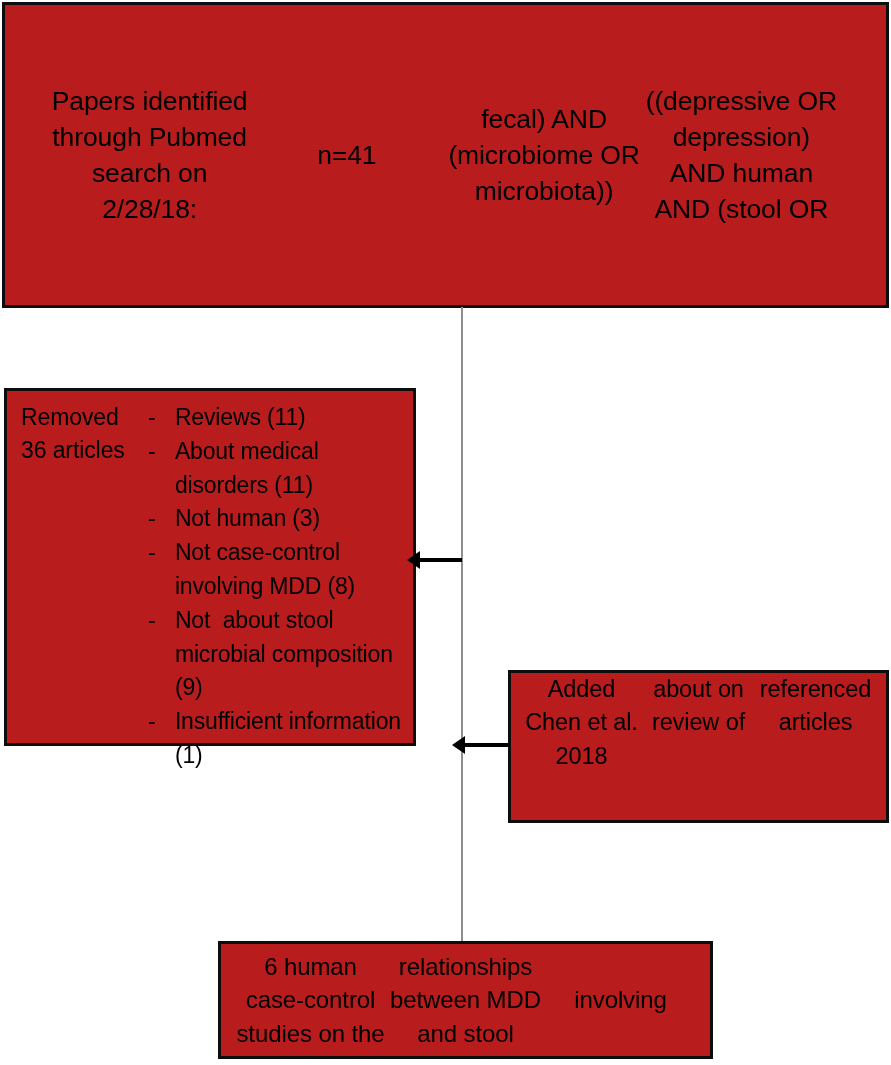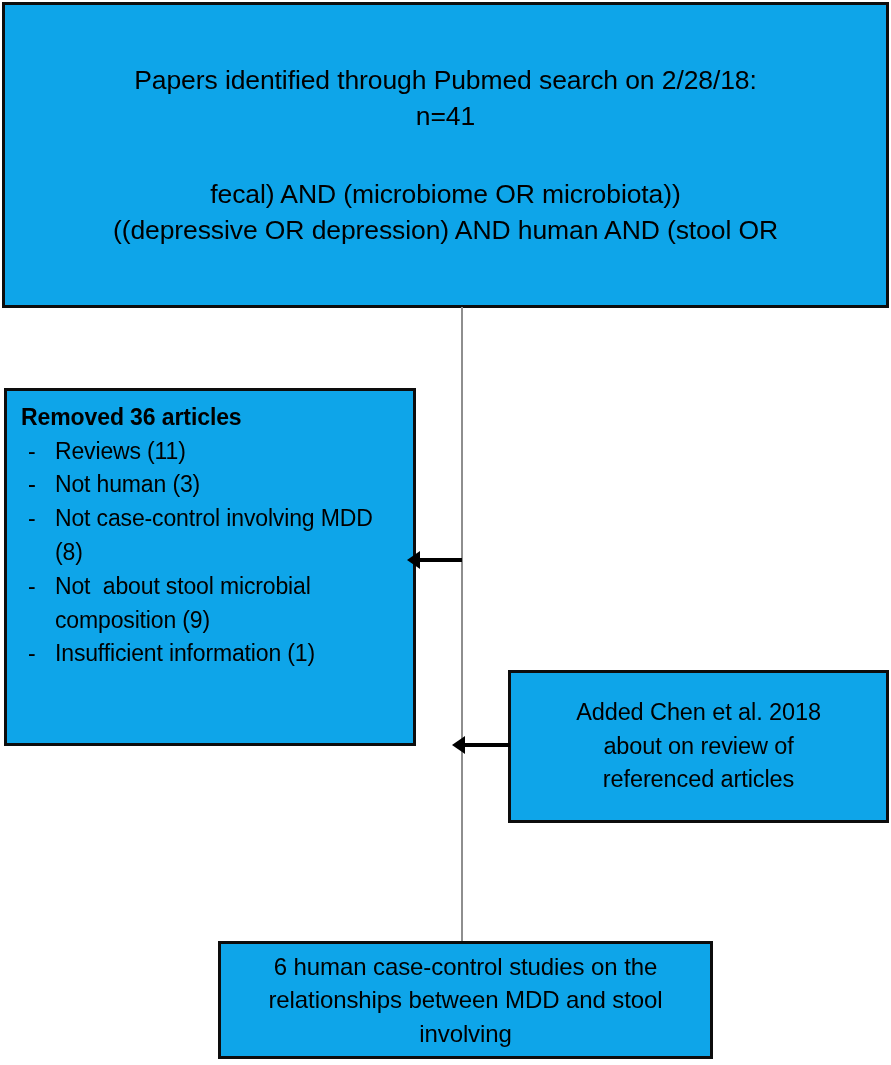--- a/index.html
+++ b/index.html
@@ -16,23 +16,23 @@
     font-family: "Liberation Sans", sans-serif;
     color: #000000;
     overflow: hidden;
   }
 
   
   .box {
     position: absolute;
     box-sizing: border-box;
     border: 3px solid #0d0d0d;
-    background: #0ea5e9;
+    background: #b91c1c;
     display: flex;
-    flex-direction: column;
+    flex-direction: row;
     justify-content: center;
   }
 
   
   #box-identified {
     left: 2px;
     top: 2px;
     width: 887px;
     height: 306px;
     padding: 0 46px;
@@ -53,21 +53,21 @@
   #box-removed {
     left: 4px;
     top: 388px;
     width: 412px;
     height: 358px;
     padding: 10px 12px 10px 14px;
     justify-content: flex-start;
   }
   #box-removed .heading {
     font-size: 23px;
-    font-weight: bold;
+    font-weight: normal;
     line-height: 1.42;
     letter-spacing: -0.1px;
     margin-bottom: 1px;
   }
   #box-removed ul {
     list-style: none;
     margin: 0;
     padding: 0;
   }
   #box-removed li {
@@ -168,21 +168,21 @@
     <div class="line">fecal) AND (microbiome OR microbiota))</div>
     <div class="line">((depressive OR depression) AND human AND (stool OR</div>
   </div>
 
   <div class="vline" id="connector-main"></div>
 
   <div class="box" id="box-removed">
     <div class="heading">Removed 36 articles</div>
     <ul>
       <li><span class="dash">-</span><span>Reviews (11)</span></li>
-      <li><span class="dash">-</span></li>
+      <li><span class="dash">-</span><span>About medical disorders (11)</span></li>
       <li><span class="dash">-</span><span>Not human (3)</span></li>
       <li><span class="dash">-</span><span>Not case-control involving MDD (8)</span></li>
       <li><span class="dash">-</span><span>Not  about stool microbial composition (9)</span></li>
       <li><span class="dash">-</span><span>Insufficient information (1)</span></li>
     </ul>
   </div>
 
   <div class="arrow" id="arrow-removed">
     <span class="head"></span>
   </div>

